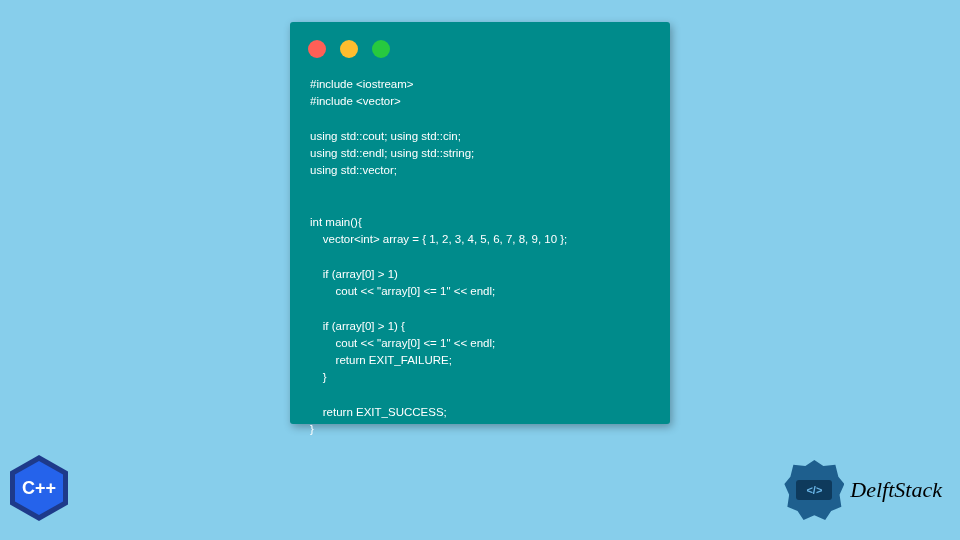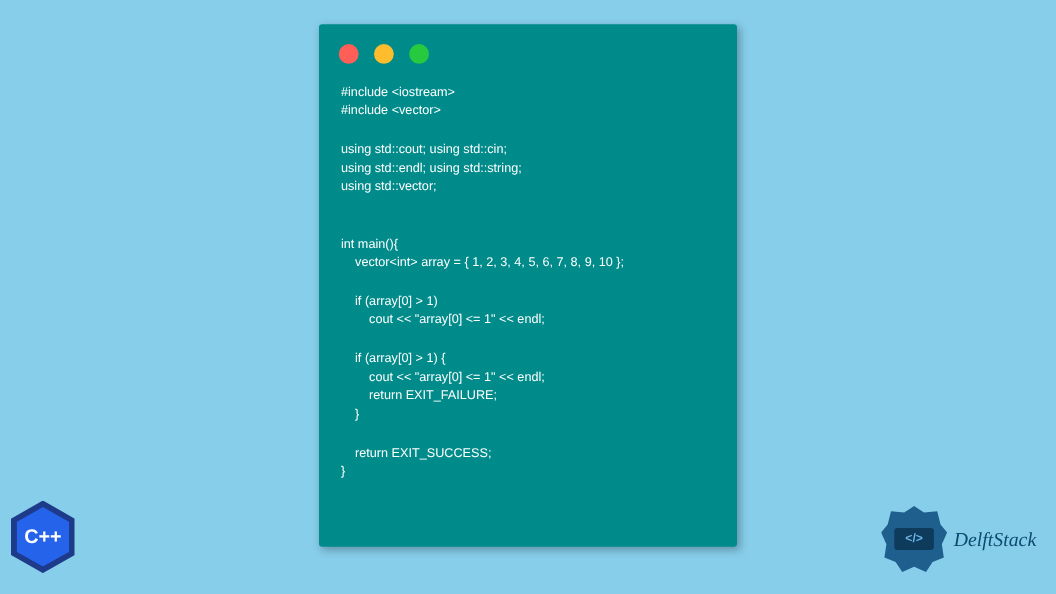--- a/index.html
+++ b/index.html
@@ -13,21 +13,21 @@
       background: #87ceeb;
       font-family: Arial, sans-serif;
       position: relative;
       overflow: hidden;
     }
     .code-window {
       position: absolute;
       left: 290px;
       top: 22px;
       width: 380px;
-      height: 475px;
+      height: 402px;
       background: #008b8b;
       border-radius: 3px;
       box-shadow: 2px 3px 8px rgba(0,0,0,0.3);
     }
     .window-controls {
       display: flex;
       gap: 14px;
       padding: 18px 18px 10px 18px;
     }
     .window-dot {
@@ -103,22 +103,22 @@
       background: #0e3a5c;
       border-radius: 3px;
       color: #6bb6e8;
       font-size: 11px;
       display: flex;
       align-items: center;
       justify-content: center;
       font-weight: bold;
     }
     .ds-text {
-      font-size: 18px;
-      color: #0c4a6e;
+      font-size: 22px;
+      color: #000000;
       font-style: italic;
       font-family: Georgia, serif;
     }
   </style>
 </head>
 <body>
 
 <div class="code-window">
   <div class="window-controls">
     <div class="window-dot dot-red"></div>

